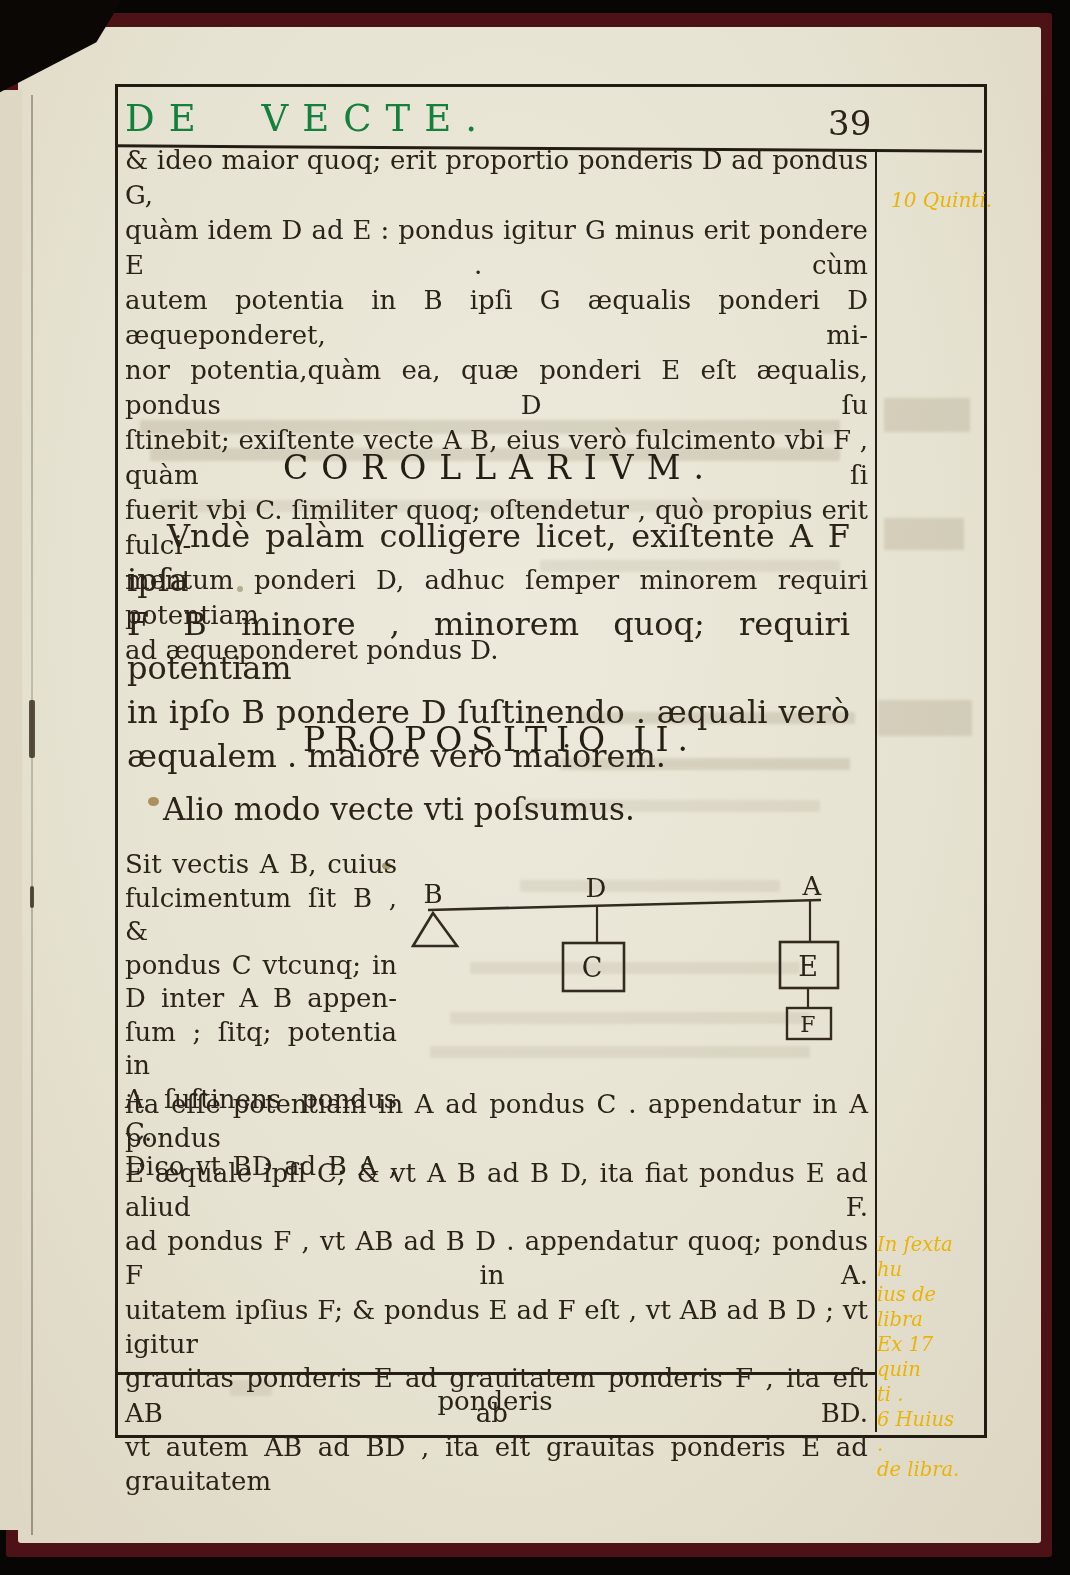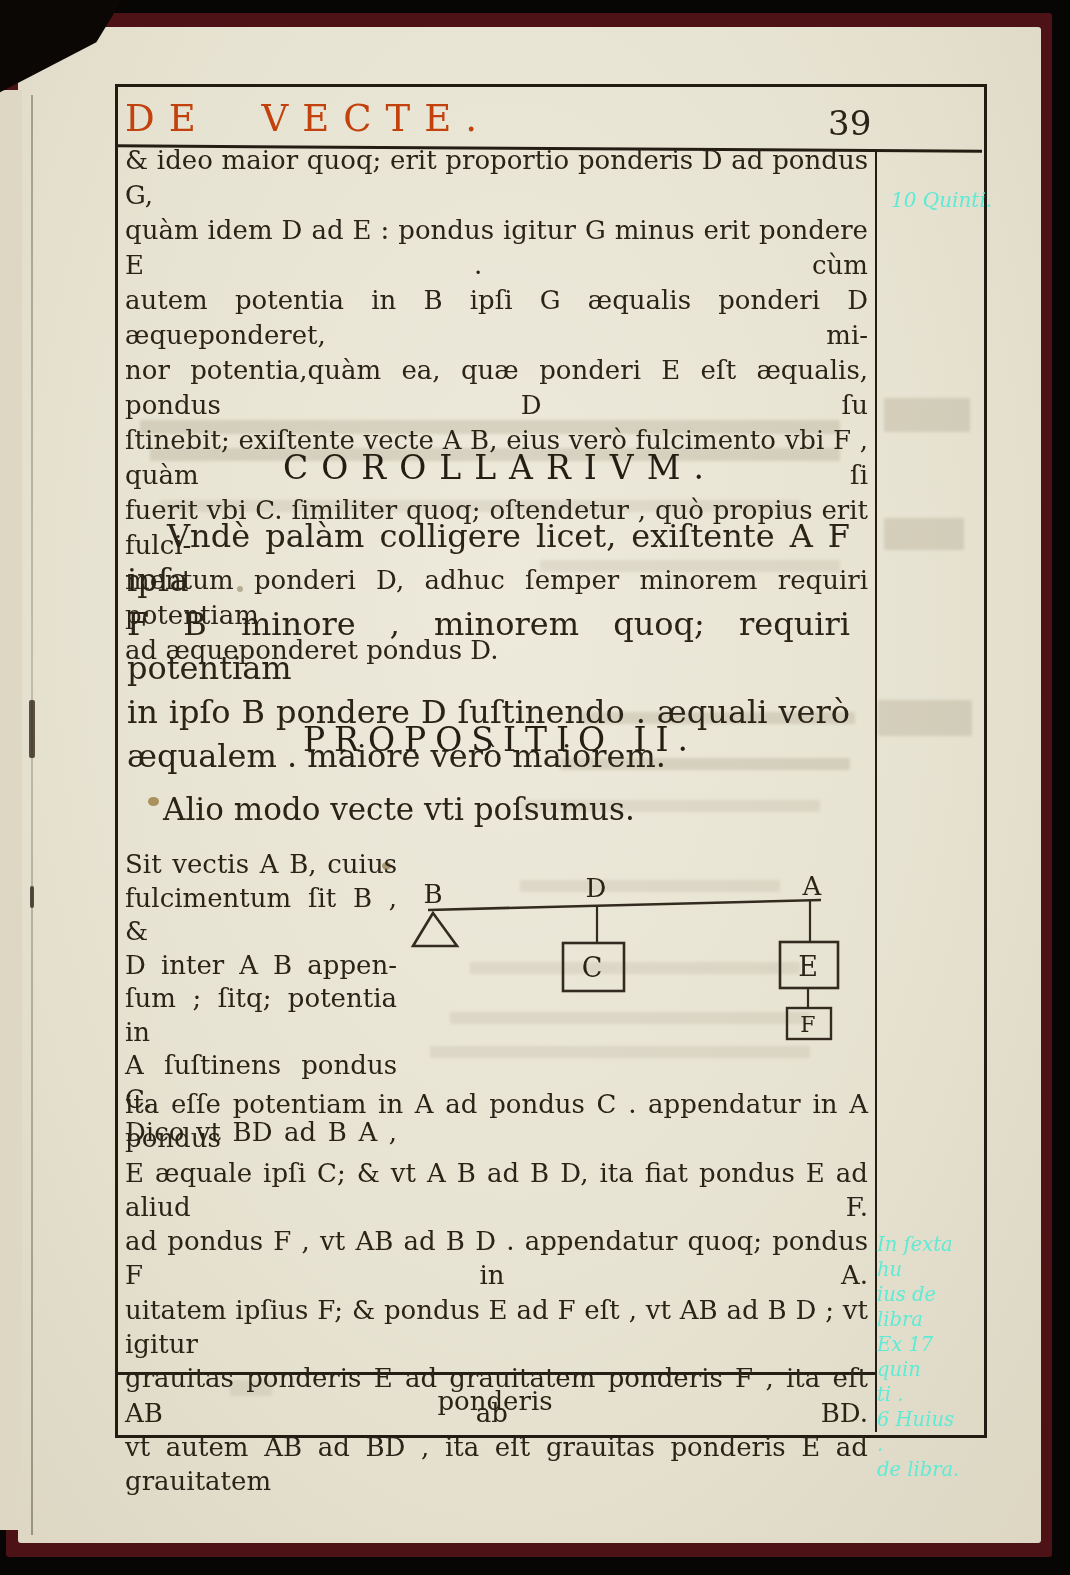--- a/index.html
+++ b/index.html
@@ -20,34 +20,34 @@
           background:linear-gradient(to bottom, rgba(90,78,58,.45), rgba(90,78,58,.25) 40%, rgba(90,78,58,.5));}
   .ink-mark{position:absolute;background:rgba(40,30,18,.75);border-radius:2px;}
   .speck{position:absolute;border-radius:50%;}
   
   .frame{position:absolute;left:115px;top:84px;width:866px;height:1348px;
          border:3px solid #221b12;}
   .hrule{position:absolute;background:#241d13;}
   .vrule{position:absolute;background:#241d13;}
   
   .abs{position:absolute;}
-  .title{font-size:37px;letter-spacing:14px;word-spacing:26px;text-align:center;color:#c2410c;}
+  .title{font-size:37px;letter-spacing:14px;word-spacing:26px;text-align:center;color:#15803d;}
   .pagenum{font-size:34px;color:#2b2318;}
   .block .line{text-align:justify;text-align-last:justify;}
   .block .line.last{text-align-last:left;}
   .alljust .line.last{text-align-last:justify;}
   .p1{font-size:26px;line-height:35px;width:743px;}
   .p2{font-size:26px;line-height:34.3px;width:743px;}
   .sidecol{font-size:26px;line-height:33.5px;width:272px;}
   .coroll{font-size:32px;line-height:44px;width:723px;}
   .coroll .line:first-child{text-indent:40px;}
   .heading1{font-size:33px;letter-spacing:13px;text-align:center;width:750px;color:#241d13;}
   .heading2{font-size:33px;letter-spacing:9px;text-align:center;width:750px;color:#241d13;}
   .subtitle{font-size:31px;}
-  .margin-note{font-style:italic;color:#5eead4;}
+  .margin-note{font-style:italic;color:#eab308;}
   .mnote-top{font-size:20px;}
   .mnotes-bottom{font-size:19.5px;line-height:25px;width:84px;}
   .mnotes-bottom .line{text-align:left;text-align-last:left;}
   .catchword{font-size:26px;width:740px;text-align:right;padding-right:42px;}
   
   .ghost{position:absolute;background:rgba(112,100,72,.11);filter:blur(1.6px);border-radius:2px;}
   .ghost.dk{background:rgba(112,100,72,.17);}
   svg text{font-family:"DejaVu Serif","Liberation Serif",serif;fill:#2b2318;}
 </style>
 </head>
@@ -110,20 +110,21 @@
       <div class="line">in ipſo B pondere D ſuſtinendo . æquali verò</div>
       <div class="line last">æqualem . maiore verò maiorem.</div>
     </div>
 
   <div class="abs heading2" style="left:125px;top:720px;">PROPOSITIO II.</div>
   <div class="abs subtitle" style="left:163px;top:791px;">Alio modo vecte vti poſsumus.</div>
 
   <div class="abs block sidecol alljust" style="left:125px;top:848px;">
       <div class="line">Sit vectis A B, cuius</div>
       <div class="line">fulcimentum ſit B , &amp;</div>
+      <div class="line">pondus C vtcunq; in</div>
       <div class="line">D inter A B appen-</div>
       <div class="line">ſum ; ſitq; potentia in</div>
       <div class="line">A ſuſtinens pondus C.</div>
       <div class="line last">Dico vt BD ad B A ,</div>
     </div>
 
   <div class="abs" style="left:400px;top:855px;width:480px;height:200px;">
     <svg width="480" height="200" viewBox="0 0 480 200">
       <line x1="28" y1="55" x2="421" y2="45" stroke="#332b20" stroke-width="2.6"></line>
       <path d="M33,58 L13,91 L57,91 Z" fill="none" stroke="#332b20" stroke-width="2.6"></path>

